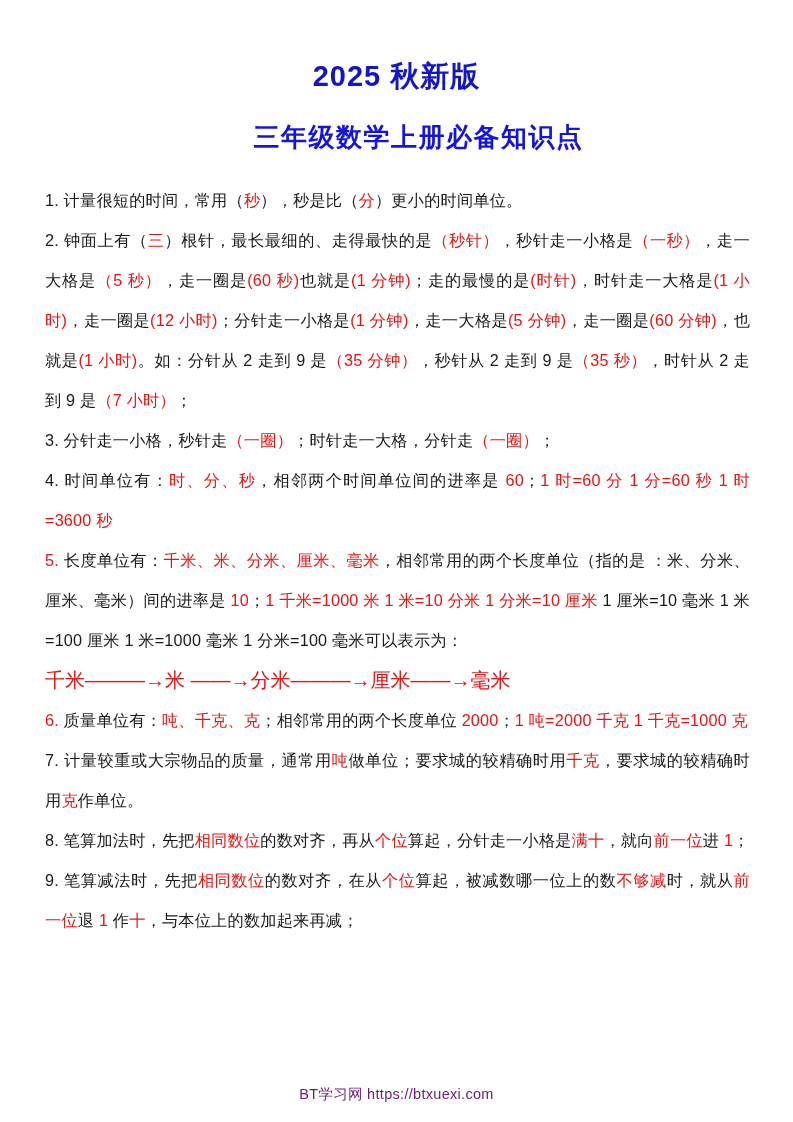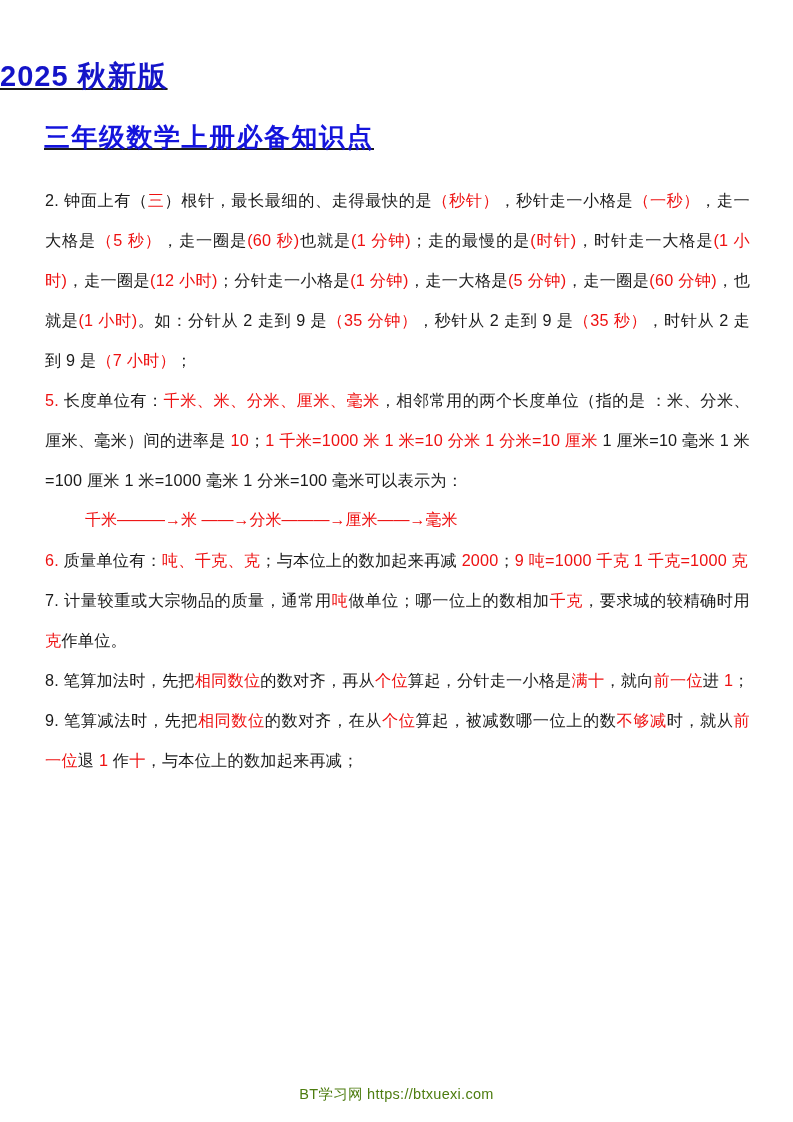--- a/index.html
+++ b/index.html
@@ -16,21 +16,21 @@
     overflow: hidden;
   }
   .page {
     width: 793px;
     height: 1122px;
     box-sizing: border-box;
     padding: 0;
     position: relative;
   }
   .title-block {
-    text-decoration: underline;
+    text-align: center;
   }
   .title-main {
     color: #1414c8;
     font-size: 29px;
     font-weight: bold;
     letter-spacing: 1px;
     margin: 0;
     padding-top: 58px;
     line-height: 1.25;
   }
@@ -55,53 +55,55 @@
     text-align: justify;
     text-justify: inter-character;
     letter-spacing: 0.2px;
   }
   .para + .para {
     margin-top: 0px;
   }
   .r { color: #ee1111; }
   .k { color: #1a1a1a; }
   .arrow-line {
-    font-size: 16px;
+    font-size: 20px;
     line-height: 40px;
     color: #ee1111;
     letter-spacing: 0px;
     white-space: nowrap;
-    margin-left: 40px;
   }
   .footer {
     position: absolute;
     left: 0;
     right: 0;
     bottom: 18px;
     text-align: center;
-    color: #4d7c0f;
+    color: #701a75;
     font-size: 14.5px;
     letter-spacing: 0.3px;
   }
 </style>
 </head>
 <body>
 
 <div class="page">
 
   <div class="title-block">
     <div class="title-main">2025 秋新版</div>
     <div class="title-sub">三年级数学上册必备知识点</div>
   </div>
 
   <div class="content" id="content">
+      <div class="para"><span style="color: rgb(26, 26, 26);">1.</span><span class="k"> 计量很短的时间，常用（</span><span class="r">秒</span><span class="k">），秒是比（</span><span class="r">分</span><span class="k">）更小的时间单位。</span></div>
       <div class="para"><span style="color: rgb(26, 26, 26);">2.</span><span class="k"> 钟面上有（</span><span class="r">三</span><span class="k">）根针，最长最细的、走得最快的是</span><span class="r">（秒针）</span><span class="k">，秒针走一小格是</span><span class="r">（一秒）</span><span class="k">，走一大格是</span><span class="r">（5 秒）</span><span class="k">，走一圈是</span><span class="r">(60 秒)</span><span class="k">也就是</span><span class="r">(1 分钟)</span><span class="k">；走的最慢的是</span><span class="r">(时针)</span><span class="k">，时针走一大格是</span><span class="r">(1 小时)</span><span class="k">，走一圈是</span><span class="r">(12 小时)</span><span class="k">；分针走一小格是</span><span class="r">(1 分钟)</span><span class="k">，走一大格是</span><span class="r">(5 分钟)</span><span class="k">，走一圈是</span><span class="r">(60 分钟)</span><span class="k">，也就是</span><span class="r">(1 小时)</span><span class="k">。如：分针从 2 走到 9 是</span><span class="r">（35 分钟）</span><span class="k">，秒针从 2 走到 9 是</span><span class="r">（35 秒）</span><span class="k">，时针从 2 走到 9 是</span><span class="r">（7 小时）</span><span class="k">；</span></div>
+      <div class="para"><span style="color: rgb(26, 26, 26);">3.</span><span class="k"> 分针走一小格，秒针走</span><span class="r">（一圈）</span><span class="k">；时针走一大格，分针走</span><span class="r">（一圈）</span><span class="k">；</span></div>
+      <div class="para"><span style="color: rgb(26, 26, 26);">4.</span><span class="k"> 时间单位有：</span><span class="r">时、分、秒</span><span class="k">，相邻两个时间单位间的进率是 </span><span class="r">60</span><span class="k">；</span><span class="r">1 时=60 分</span><span class="k">   </span><span class="r">1 分=60 秒</span><span class="k">  </span><span class="r">1 时=3600 秒</span></div>
       <div class="para"><span style="color: rgb(238, 17, 17);">5.</span><span class="k"> 长度单位有：</span><span class="r">千米、米、分米、厘米、毫米</span><span class="k">，相邻常用的两个长度单位（指的是 ：米、分米、厘米、毫米）间的进率是 </span><span class="r">10</span><span class="k">；</span><span class="r">1 千米=1000 米</span><span class="k">  </span><span class="r">1 米=10 分米</span><span class="k">  </span><span class="r">1 分米=10 厘米</span><span class="k">  1 厘米=10 毫米 1 米=100 厘米  1 米=1000 毫米  1 分米=100 毫米可以表示为：</span></div>
       <div class="arrow-line"><span>千米———→米 ——→分米———→厘米——→毫米</span></div>
-      <div class="para"><span style="color: rgb(238, 17, 17);">6.</span><span class="k"> 质量单位有：</span><span class="r">吨、千克、克</span><span class="k">；与本位上的数加起来再减 </span><span class="r">2000</span><span class="k">；</span><span class="r">9 吨=1000 千克</span><span class="k">  </span><span class="r">1 千克=1000 克</span></div>
-      <div class="para"><span style="color: rgb(26, 26, 26);">7.</span><span class="k"> 计量较重或大宗物品的质量，通常用</span><span class="r">吨</span><span class="k">做单位；哪一位上的数相加</span><span class="r">千克</span><span class="k">，要求城的较精确时用</span><span class="r">克</span><span class="k">作单位。</span></div>
+      <div class="para"><span style="color: rgb(238, 17, 17);">6.</span><span class="k"> 质量单位有：</span><span class="r">吨、千克、克</span><span class="k">；相邻常用的两个长度单位 </span><span class="r">2000</span><span class="k">；</span><span class="r">1 吨=2000 千克</span><span class="k">  </span><span class="r">1 千克=1000 克</span></div>
+      <div class="para"><span style="color: rgb(26, 26, 26);">7.</span><span class="k"> 计量较重或大宗物品的质量，通常用</span><span class="r">吨</span><span class="k">做单位；要求城的较精确时用</span><span class="r">千克</span><span class="k">，要求城的较精确时用</span><span class="r">克</span><span class="k">作单位。</span></div>
       <div class="para"><span style="color: rgb(26, 26, 26);">8.</span><span class="k"> 笔算加法时，先把</span><span class="r">相同数位</span><span class="k">的数对齐，再从</span><span class="r">个位</span><span class="k">算起，分针走一小格是</span><span class="r">满十</span><span class="k">，就向</span><span class="r">前一位</span><span class="k">进 </span><span class="r">1</span><span class="k">；</span></div>
       <div class="para"><span style="color: rgb(26, 26, 26);">9.</span><span class="k"> 笔算减法时，先把</span><span class="r">相同数位</span><span class="k">的数对齐，在从</span><span class="r">个位</span><span class="k">算起，被减数哪一位上的数</span><span class="r">不够减</span><span class="k">时，就从</span><span class="r">前一位</span><span class="k">退 </span><span class="r">1</span><span class="k"> 作</span><span class="r">十</span><span class="k">，与本位上的数加起来再减；</span></div>
     </div>
 
   <div class="footer">BT学习网 https://btxuexi.com</div>
 
 </div>
 
 </body></html>

